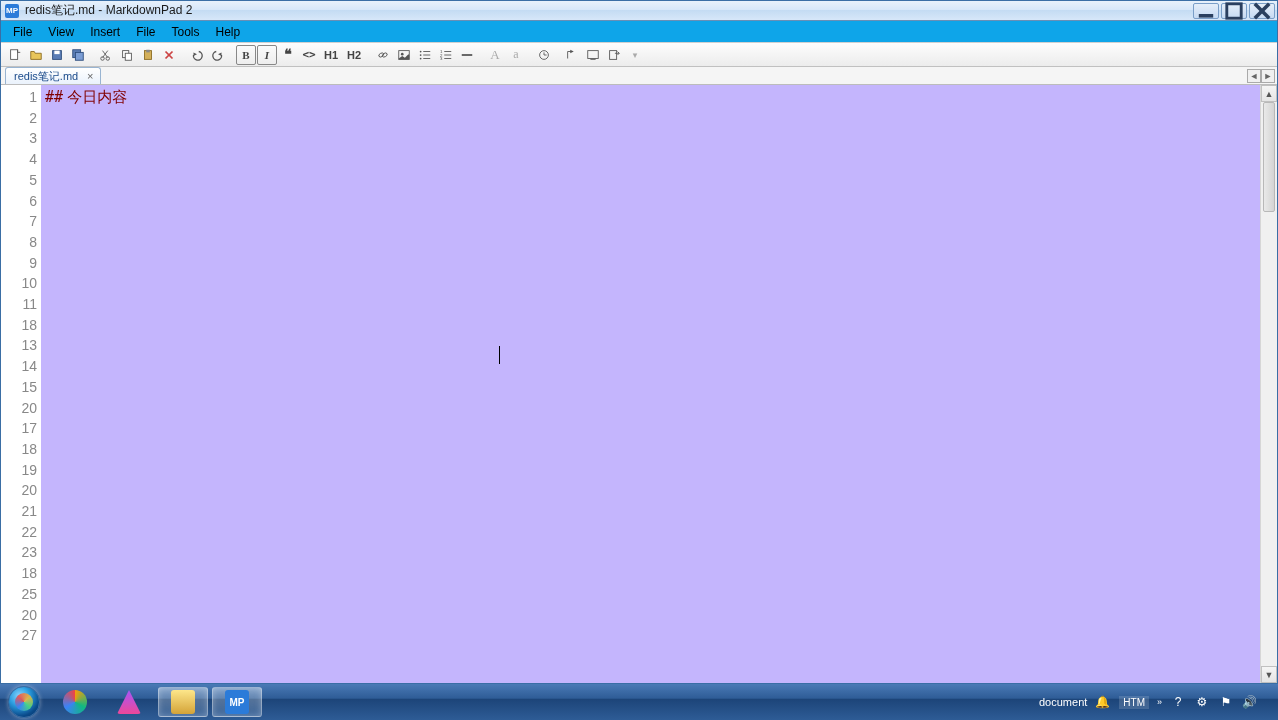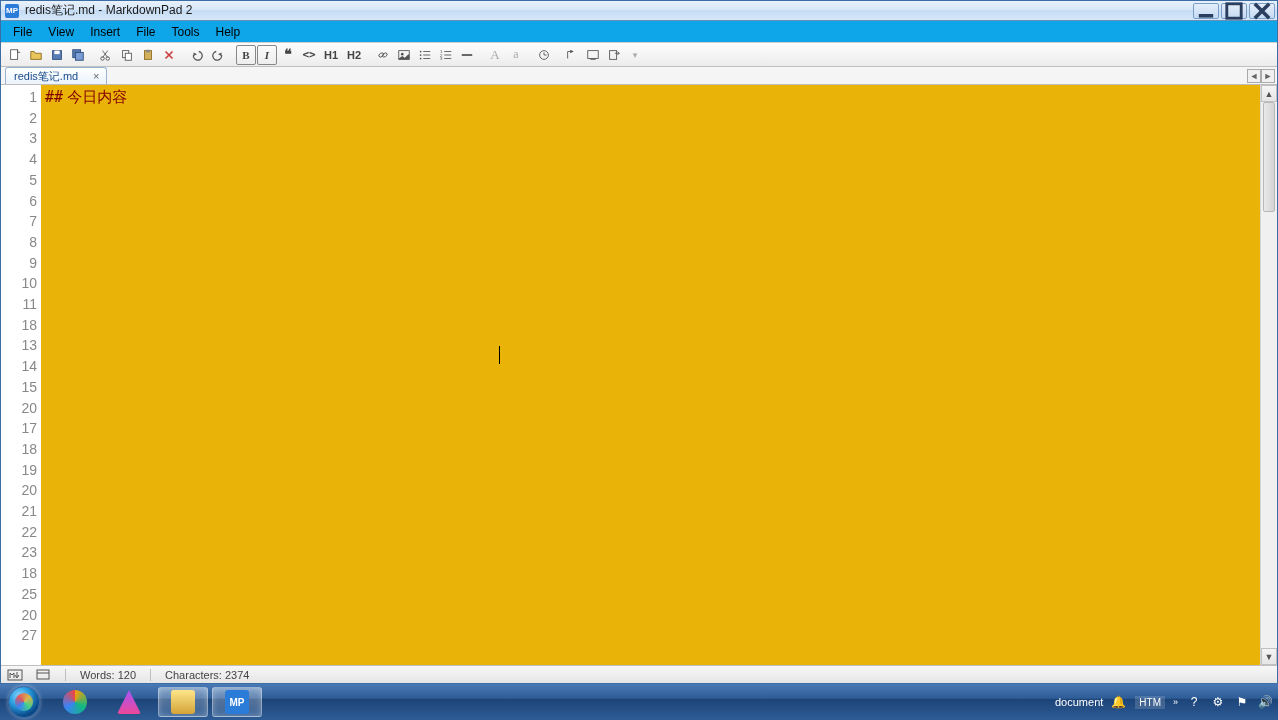--- a/index.html
+++ b/index.html
@@ -19,48 +19,48 @@
 .toolbar { height: 24px; background: linear-gradient(to bottom, #fdfdfd, #ececec); border-bottom: 1px solid #c0c0c0; display: flex; align-items: center; padding: 0 4px; gap: 1px; }
 .toolbar .tbtn { width: 20px; height: 20px; display: flex; align-items: center; justify-content: center; font-size: 11px; color: #444; cursor: default; border-radius: 2px; }
 .toolbar .tbtn svg { width: 14px; height: 14px; }
 .toolbar .sep { width: 6px; }
 .toolbar .tbtn.bold { font-weight: bold; border: 1px solid #888; font-family: serif; }
 .toolbar .tbtn.italic { font-style: italic; font-weight: bold; border: 1px solid #888; font-family: serif; }
 .toolbar .tbtn.w24 { width: 22px; font-weight: bold; font-size: 11px; }
 .toolbar .tbtn.dim { color: #aaa; }
 
 .tabstrip { height: 18px; background: #f5f5f5; border-bottom: 1px solid #bcbcbc; display: flex; align-items: flex-end; padding-left: 4px; position: relative; }
-.tab { height: 17px; background: linear-gradient(to bottom, #fff, #eaf2fc); border: 1px solid #99b4d1; border-bottom: none; border-radius: 3px 3px 0 0; display: flex; align-items: center; padding: 0 4px 0 8px; font-size: 11px; color: #1a4a8a; gap: 12px; }
+.tab { height: 17px; background: linear-gradient(to bottom, #fff, #eaf2fc); border: 1px solid #99b4d1; border-bottom: none; border-radius: 3px 3px 0 0; display: flex; align-items: center; padding: 0 4px 0 8px; font-size: 11px; color: #1a4a8a; gap: 6px; }
 .tab .close { width: 12px; height: 12px; font-size: 11px; color: #666; display: flex; align-items: center; justify-content: center; }
 .tabstrip .tab-nav { position: absolute; right: 2px; top: 2px; display: flex; }
 .tabstrip .tab-nav .navbtn { width: 14px; height: 14px; border: 1px solid #aaa; background: #f0f0f0; font-size: 9px; display: flex; align-items: center; justify-content: center; color: #666; }
 
 .editor-wrap { flex: 1; display: flex; position: relative; background: #fff; }
 .gutter { width: 40px; background: #fff; border-right: none; text-align: right; padding-right: 4px; padding-top: 2px; font-family: Consolas, monospace; font-size: 14px; color: #888; line-height: 20.7px; }
-.editor { flex: 1; background: #eab308; padding-top: 2px; padding-left: 4px; font-family: "Microsoft YaHei", Consolas, monospace; font-size: 15px; line-height: 20.7px; position: relative; }
+.editor { flex: 1; background: #c4b5fd; padding-top: 2px; padding-left: 4px; font-family: "Microsoft YaHei", Consolas, monospace; font-size: 15px; line-height: 20.7px; position: relative; }
 .editor .line1 .hash { color: #800000; font-family: Consolas, monospace; }
 .editor .line1 .text { color: #800000; }
 .editor .cursor { position: absolute; left: 458px; top: 261px; width: 1px; height: 18px; background: #000; border-left: 1px solid #000; }
 .vscroll { width: 17px; background: #f0f0f0; border-left: 1px solid #d6d6d6; display: flex; flex-direction: column; }
 .vscroll .arrow { height: 17px; background: linear-gradient(to bottom, #f5f5f5, #e5e5e5); border: 1px solid #c0c0c0; font-size: 9px; display: flex; align-items: center; justify-content: center; color: #555; }
 .vscroll .track { flex: 1; position: relative; }
 .vscroll .thumb { position: absolute; left: 2px; right: 2px; top: 0; height: 110px; background: linear-gradient(to right, #e9e9e9, #d4d4d4); border: 1px solid #b8b8b8; border-radius: 2px; }
 
 .statusbar { height: 18px; background: linear-gradient(to bottom, #f7f7f7, #e6e6e6); border-top: 1px solid #c0c0c0; display: flex; align-items: center; padding: 0 6px; font-size: 11px; color: #444; gap: 12px; }
 .statusbar .st-icon { width: 16px; height: 14px; display: flex; align-items: center; justify-content: center; }
 .statusbar .divider { border-left: 1px solid #c0c0c0; height: 12px; margin: 0 2px; }
 
 .taskbar { height: 36px; background: linear-gradient(to bottom, #4a7ab6 0%, #2e5c96 40%, #1c4478 41%, #2e5c96 100%); display: flex; align-items: center; }
 .start-btn { width: 48px; height: 36px; display: flex; align-items: center; justify-content: center; }
 .start-orb { width: 32px; height: 32px; border-radius: 50%; background: radial-gradient(circle at 35% 30%, #8bd6ff 0%, #2a9de0 35%, #0a4a8a 70%, #063264 100%); border: 1px solid #3a6ea5; position: relative; box-shadow: 0 0 4px rgba(255,255,255,0.4); }
 .start-orb::before { content: ""; position: absolute; inset: 6px; background: conic-gradient(from 45deg, #f7b733, #4ade80, #3b82f6, #ef4444, #f7b733); border-radius: 50%; opacity: 0.85; }
 .task-item { width: 50px; height: 30px; margin: 0 2px; border-radius: 3px; display: flex; align-items: center; justify-content: center; border: 1px solid transparent; }
 .task-item .ticon { width: 24px; height: 24px; border-radius: 3px; }
 .task-item.active { background: linear-gradient(to bottom, rgba(255,255,255,0.35), rgba(255,255,255,0.1)); border: 1px solid rgba(255,255,255,0.4); box-shadow: inset 0 0 6px rgba(255,255,255,0.3); }
-.tray { margin-left: auto; display: flex; align-items: center; gap: 8px; padding-right: 4px; color: #fff; font-size: 11px; }
+.tray { margin-left: auto; display: flex; align-items: center; gap: 8px; padding-right: 20px; color: #fff; font-size: 11px; }
 .tray .lang { background: rgba(255,255,255,0.15); padding: 1px 4px; border-radius: 0; font-size: 10px; }
 .tray .tray-icon { width: 16px; height: 16px; display: flex; align-items: center; justify-content: center; font-size: 12px; }
 .tray .chev { font-size: 9px; }
 </style>
 </head>
 <body>
 
 <div class="window">
   <div class="titlebar">
     <div class="app-icon">MP</div>
@@ -284,39 +284,20 @@
     </div>
     <div class="vscroll">
       <div class="arrow">▲</div>
       <div class="track">
         <div class="thumb"></div>
       </div>
       <div class="arrow">▼</div>
     </div>
   </div>
 
-  <div class="statusbar">
-    <div class="st-icon">
-        <svg viewBox="0 0 16 14" width="16" height="14">
-          <rect x="1" y="2" width="14" height="10" fill="none" stroke="#555"></rect>
-          <path d="M3 10 L3 5 L5 7 L7 5 L7 10" fill="none" stroke="#555"></path>
-          <path d="M10 4 L10 9 M8 7 L10 10 L12 7" fill="none" stroke="#555"></path>
-        </svg>
-      </div>
-    <div class="st-icon">
-        <svg viewBox="0 0 16 14" width="16" height="14">
-          <rect x="2" y="2" width="12" height="9" fill="none" stroke="#555"></rect>
-          <line x1="2" y1="5" x2="14" y2="5" stroke="#555"></line>
-        </svg>
-      </div>
-    <div class="divider"></div>
-    <div><span>Words: </span><span>120</span></div>
-    <div class="divider"></div>
-    <div><span>Characters: </span><span>2374</span></div>
-  </div>
 </div>
 
 <div class="taskbar">
   <div class="start-btn">
     <div class="start-orb"></div>
   </div>
   <div class="task-item pinned">
       <div class="ticon" style="background:conic-gradient(#f59e0b,#10b981,#3b82f6,#ef4444);border-radius:50%;"></div>
     </div>
   <div class="task-item pinned">

